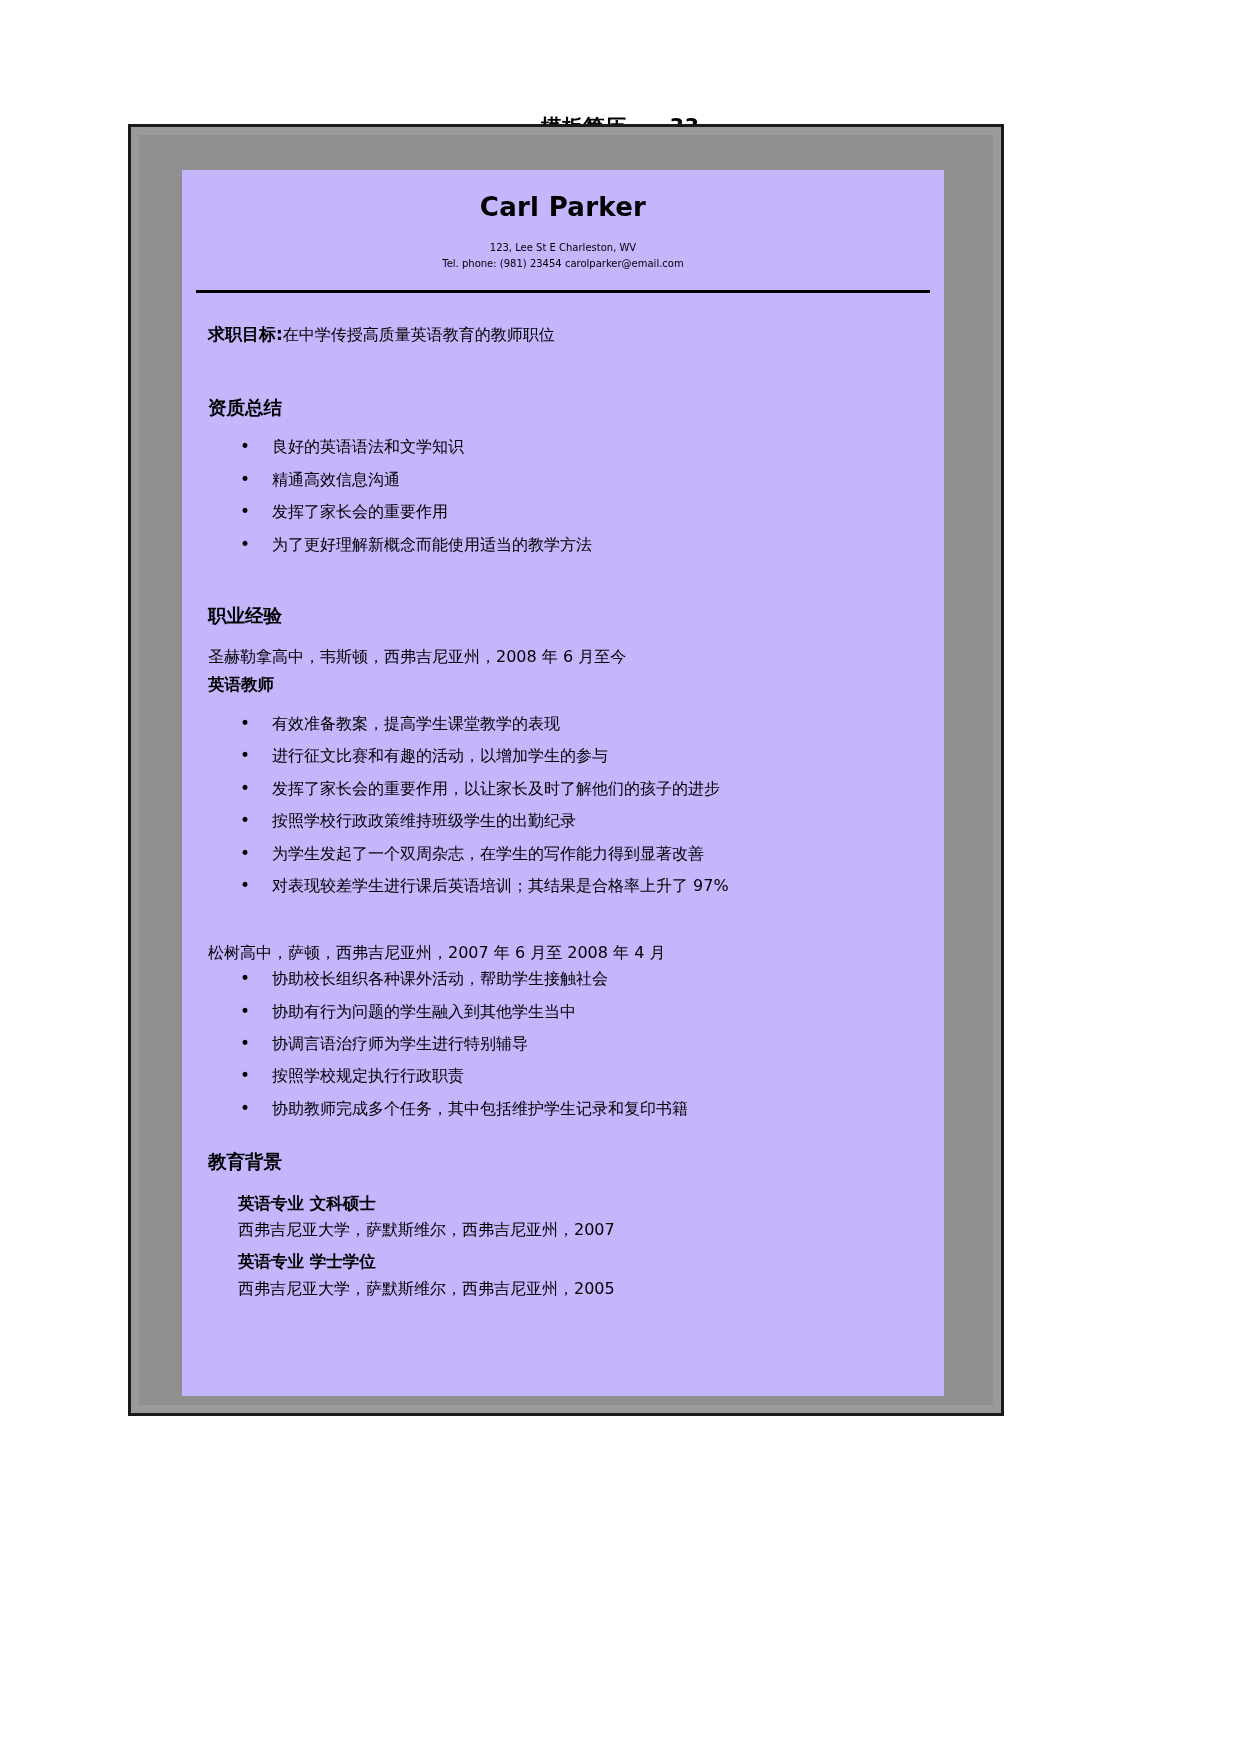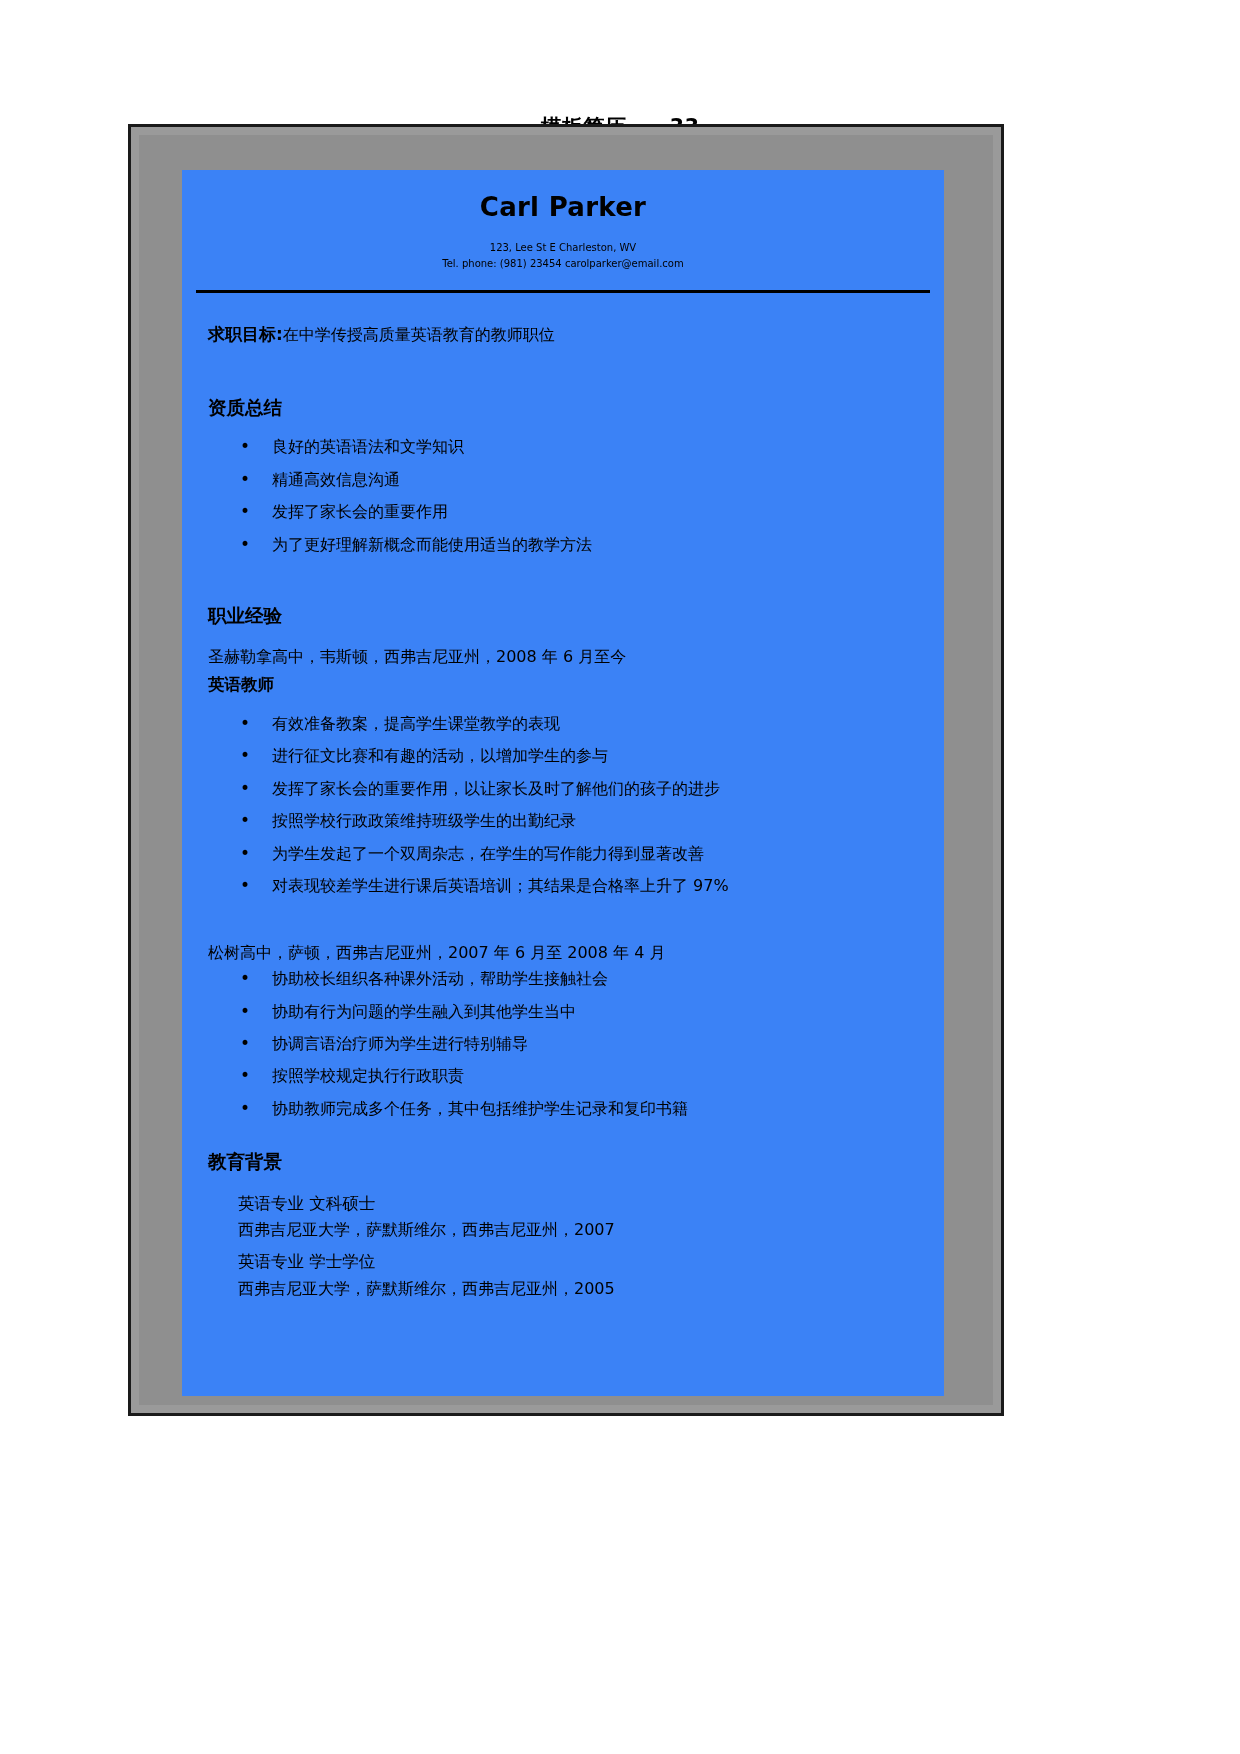--- a/index.html
+++ b/index.html
@@ -55,21 +55,21 @@
     box-sizing: border-box;
   }
 
   
   .resume {
     position: absolute;
     left: 182px;
     top: 170px;
     width: 762px;
     height: 1226px;
-    background: #3b82f6;
+    background: #c4b5fd;
     box-sizing: border-box;
     padding: 0;
   }
 
   .header-block {
     padding: 22px 28px 8px 28px;
     text-align: center;
   }
   .name {
     font-size: 26px;
@@ -142,21 +142,21 @@
   }
   .job-gap {
     height: 34px;
   }
 
   .edu-item {
     margin-left: 30px;
   }
   .edu-degree {
     font-size: 16.5px;
-    font-weight: normal;
+    font-weight: bold;
     margin-bottom: 2px;
   }
   .edu-school {
     font-size: 16px;
     margin-bottom: 6px;
   }
 </style>
 </head>
 <body>
 

